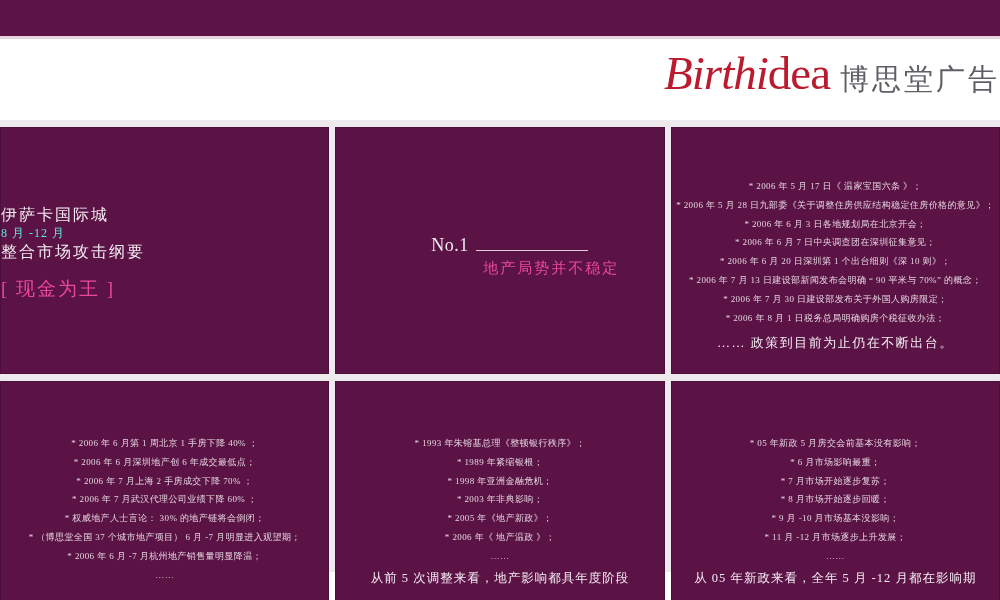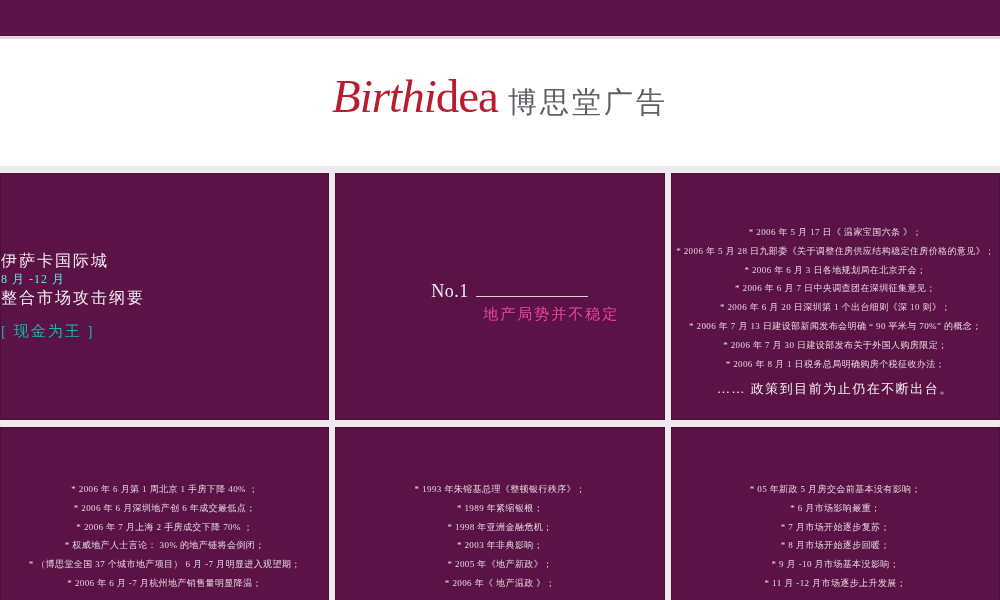--- a/index.html
+++ b/index.html
@@ -4,41 +4,41 @@
 <style>
   * { margin:0; padding:0; box-sizing:border-box; }
   html,body { width:1000px; height:600px; overflow:hidden; }
   body {
     font-family:"Liberation Serif","DejaVu Serif",serif;
     background:#ffffff;
   }
   
   .top-bar { height:36px; background:#5b1447; }
   .accent-line { height:3px; background:#e9d4e2; }
-  .header { height:127px; background:#ffffff; display:flex; align-items:center; justify-content:center; }
+  .header { height:81px; background:#ffffff; display:flex; align-items:center; justify-content:flex-end; }
   .logo { display:flex; align-items:baseline; gap:10px; margin-top:-14px; }
   .logo-latin { color:#bb1b2e; font-size:47px; letter-spacing:-1px; }
   .logo-latin .it { font-style:italic; }
   .logo-cjk { color:#5f5f66; font-size:29px; letter-spacing:3px; }
   
   .deck {
     height:452px; background:#eee9ec;
     display:grid; grid-template-columns:repeat(3,1fr);
     grid-template-rows:247px 247px; gap:7px 6px; padding-top:7px;
   }
   .slide {
     background:#5b1346; border:1px solid #4c0f3b;
     position:relative; overflow:hidden; color:#e8dce6;
   }
   
   .cover { text-align:left; padding-top:77px; }
   .cover-title { font-size:16px; color:#f2eaf0; letter-spacing:2px; line-height:19px; }
   .cover-sub { font-size:12px; color:#5eead4; line-height:18px; letter-spacing:1px; }
   .cover-title2 { font-size:16px; color:#f2eaf0; letter-spacing:2px; line-height:20px; }
-  .cover-tagline { margin-top:14px; font-size:15px; color:#14b8a6; letter-spacing:2px; }
+  .cover-tagline { margin-top:14px; font-size:19px; color:#ec4899; letter-spacing:2px; }
   
   .section { padding:107px 0 0 95px; }
   .section-no { font-size:18px; color:#f2eaf0; letter-spacing:0.5px; }
   .section-rule { display:inline-block; width:112px; border-bottom:1px solid #dfcdd9; margin-left:7px; vertical-align:baseline; }
   .section-title { font-size:15px; color:#ec4899; letter-spacing:2px; margin:3px 0 0 52px; }
   
   .bullets { text-align:center; }
   .pad-a { padding-top:49px; }
   .pad-b { padding-top:52px; }
   .bullet-line { font-size:9px; line-height:18.8px; color:#e3d4de; letter-spacing:0.4px; white-space:nowrap; }
@@ -86,20 +86,21 @@
         <div class="bullet-line">* 2006 年 8 月 1 日税务总局明确购房个税征收办法；</div>
       </div>
     <div class="closing-lg">…… 政策到目前为止仍在不断出台。</div>
   </div>
 
   <div class="slide bullets pad-b">
     <div>
         <div class="bullet-line">* 2006 年 6 月第 1 周北京 1 手房下降 40% ；</div>
         <div class="bullet-line">* 2006 年 6 月深圳地产创 6 年成交最低点；</div>
         <div class="bullet-line">* 2006 年 7 月上海 2 手房成交下降 70% ；</div>
+        <div class="bullet-line">* 2006 年 7 月武汉代理公司业绩下降 60% ；</div>
         <div class="bullet-line">*  权威地产人士言论：  30% 的地产链将会倒闭；</div>
         <div class="bullet-line">*  （博思堂全国 37 个城市地产项目） 6 月 -7 月明显进入观望期；</div>
         <div class="bullet-line">* 2006 年 6 月 -7 月杭州地产销售量明显降温；</div>
         <div class="bullet-line">……</div>
       </div>
   </div>
 
   <div class="slide bullets pad-b">
     <div>
         <div class="bullet-line">* 1993 年朱镕基总理《整顿银行秩序》；</div>

